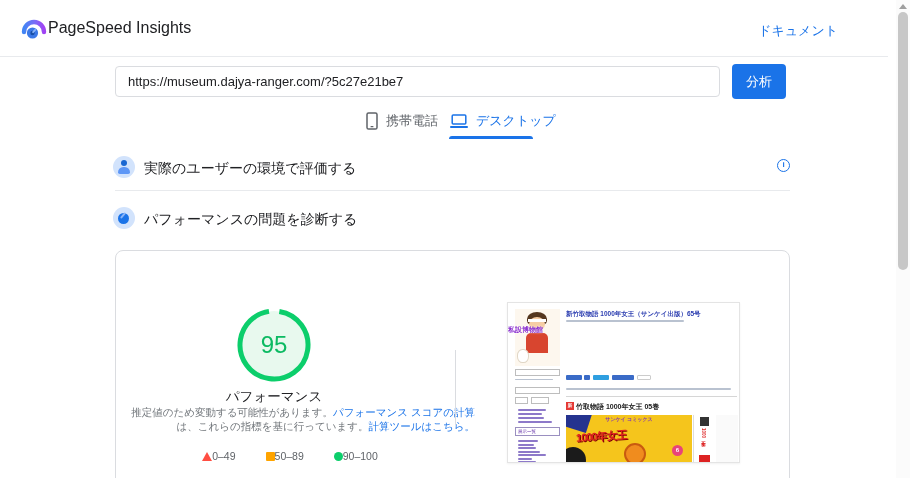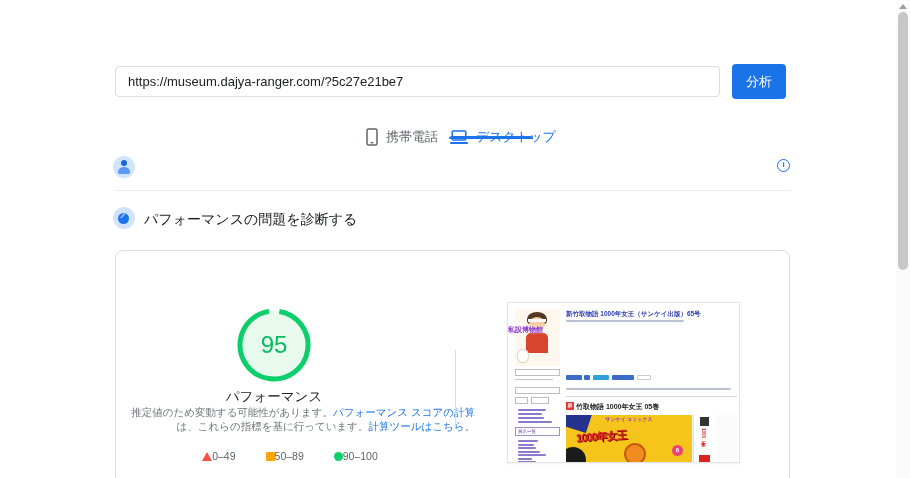--- a/index.html
+++ b/index.html
@@ -17,21 +17,21 @@
   
   .url-input { position:absolute; left:115px; top:66px; width:605px; height:31px;
     border:1px solid #dadce0; border-radius:4px; font-size:13px; color:#202124;
     padding:10px 12px; outline:none; font-family:"Liberation Sans", sans-serif; }
   .analyze-btn { position:absolute; left:732px; top:64px; width:54px; height:35px;
     background:#1a73e8; color:#fff; font-size:13px; border:none; border-radius:4px;
     cursor:pointer; font-family:"Liberation Sans", sans-serif; }
 
   
   .tab { position:absolute; top:112px; display:flex; align-items:center; gap:8px;
-    font-size:13px; cursor:pointer;margin-top:16px; }
+    font-size:13px; cursor:pointer; }
   .tab-mobile { left:366px; color:#5f6368; }
   .tab-desktop { left:450px; color:#1a73e8; }
   .tab-underline { position:absolute; left:449px; top:136px; width:84px; height:3px;
     background:#1a73e8; border-radius:3px 3px 0 0; }
 
   
   .sec-icon { position:absolute; width:22px; height:22px; border-radius:50%; background:#d2e3fc; }
   .sec-icon .head { position:absolute; left:8px; top:4px; width:6px; height:6px;
     border-radius:50%; background:#1967d2; }
   .sec-icon .body { position:absolute; left:5px; top:11px; width:12px; height:7px;
@@ -118,20 +118,37 @@
     border-left:4px solid transparent; border-right:4px solid transparent;
     border-bottom:5px solid #9e9e9e; }
   .scroll-thumb { position:absolute; left:2px; top:12px; width:10px; height:258px;
     background:#c7c7c7; border-radius:5px; }
 </style>
 </head>
 <body>
 
 <div id="screen">
 
+  <div class="header">
+    <svg class="logo" width="28" height="26" viewBox="0 0 28 26">
+      <defs>
+        <linearGradient id="lg" x1="0" y1="0" x2="1" y2="0">
+          <stop offset="0" stop-color="#4285f4"></stop>
+          <stop offset="0.55" stop-color="#7b6cf6"></stop>
+          <stop offset="1" stop-color="#a142f4"></stop>
+        </linearGradient>
+      </defs>
+      <path d="M4 16 A10 10 0 0 1 24 16" fill="none" stroke="url(#lg)" stroke-width="4.4" stroke-linecap="round"></path>
+      <circle cx="12.5" cy="17" r="5.6" fill="#3b78e7"></circle>
+      <circle cx="12.5" cy="17" r="2.2" fill="#174ea6"></circle>
+      <rect x="13.2" y="12.4" width="1.8" height="5" rx="0.9" fill="#8ab4f8" transform="rotate(42 14 15)"></rect>
+    </svg>
+    <div class="app-title">PageSpeed Insights</div>
+    <a class="doc-link">ドキュメント</a>
+  </div>
 
   <input class="url-input" type="text" value="https://museum.dajya-ranger.com/?5c27e21be7" style="">
   <button class="analyze-btn">分析</button>
 
   <div class="tab tab-mobile">
     <svg width="12" height="18" viewBox="0 0 12 18">
       <rect x="1" y="1" width="10" height="16" rx="1.6" fill="none" stroke="#5f6368" stroke-width="1.5"></rect>
       <rect x="4.5" y="14" width="3" height="1.3" rx="0.6" fill="#5f6368"></rect>
     </svg>
     <span>携帯電話</span>
@@ -142,20 +159,21 @@
       <rect x="0" y="12" width="18" height="1.9" rx="0.95" fill="#1a73e8"></rect>
     </svg>
     <span>デスクトップ</span>
   </div>
   <div class="tab-underline"></div>
 
   <div class="sec-icon" style="left:113px; top:156px;">
     <div class="head"></div>
       <div class="body"></div>
   </div>
+  <div class="sec-title" style="left:144px; top:160px;">実際のユーザーの環境で評価する</div>
   <div class="no-data">
     <span class="info-icon">i</span>
   </div>
   <div class="divider-1"></div>
 
   <div class="sec-icon" style="left:113px; top:207px;">
     <div class="dot"></div>
       <div class="needle"></div>
   </div>
   <div class="sec-title" style="left:144px; top:211px;">パフォーマンスの問題を診断する</div>

